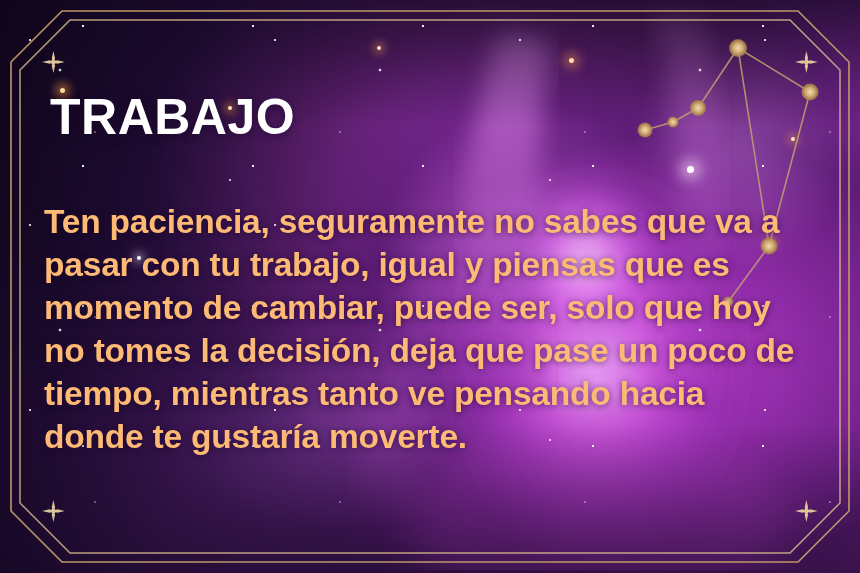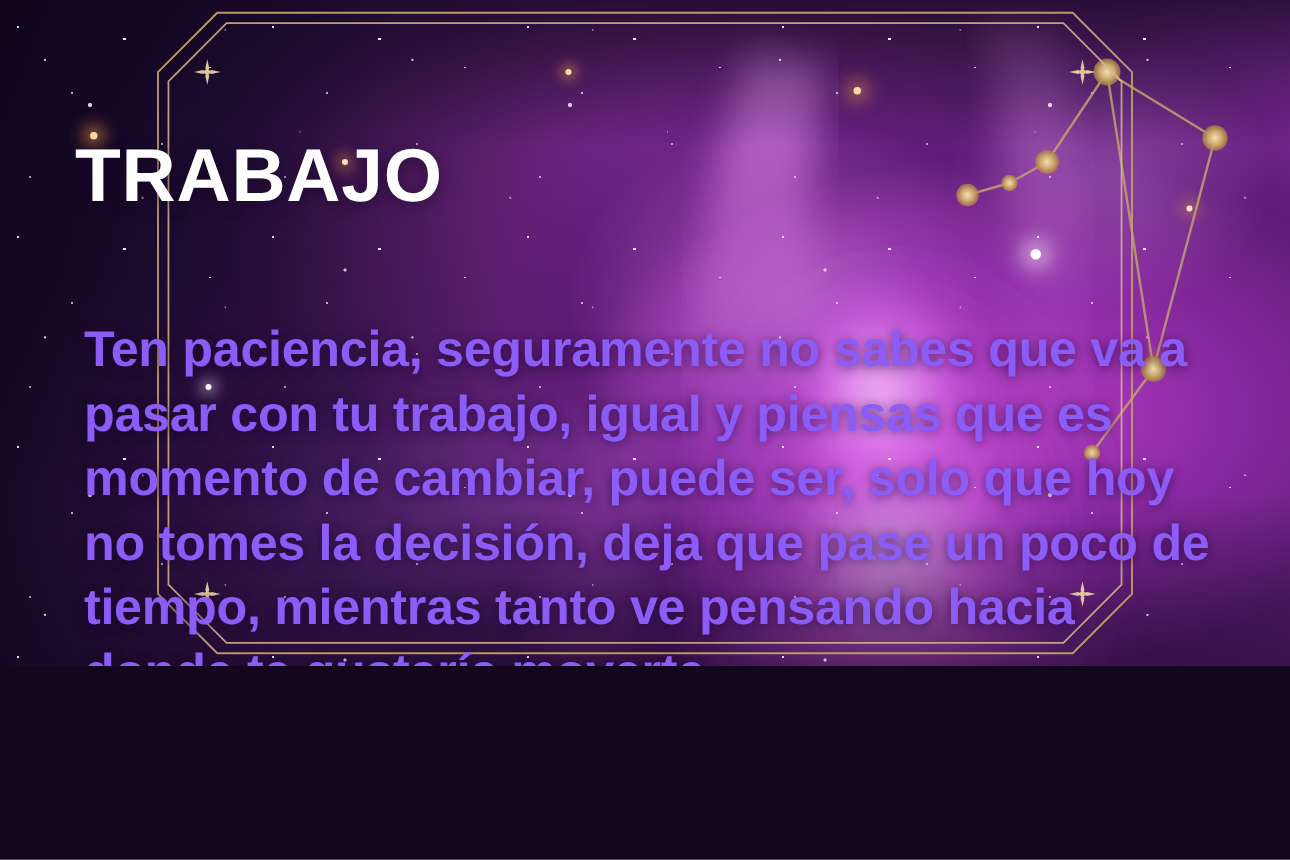--- a/index.html
+++ b/index.html
@@ -1,21 +1,21 @@
 <!DOCTYPE html>
 <html lang="es"><head>
 <meta charset="utf-8">
 <title>Horoscopo Trabajo</title>
 <style>
   html,body{margin:0;padding:0;background:#12071d;}
   *{box-sizing:border-box;}
 
   .card{
     position:relative;
-    width:860px;height:444px;
+    width:860px;height:573px;
     overflow:hidden;
     font-family:"Liberation Sans", sans-serif;
     background:#2a0f3e;
   }
 
   
   .bg-base{
     position:absolute;inset:0;
     background:
       radial-gradient(ellipse 70% 80% at 78% 62%, #b63fc4 0%, #8e2ba6 22%, #5e1c77 48%, rgba(60,20,84,0) 72%),
@@ -94,26 +94,26 @@
     font-size:50px;
     letter-spacing:.5px;
     color:#ffffff;
     line-height:1;
     text-shadow:0 2px 10px rgba(20,0,35,.55);
   }
 
   .body-text{
     position:absolute;left:40px;top:196px;
     width:770px;
-    margin:16px;
+    margin:4px;
     font-family:"Liberation Sans", sans-serif;
     font-weight:bold;
     font-size:33.5px;
     line-height:43px;
-    color:#8b5cf6;
+    color:#fdba74;
     letter-spacing:-0.2px;
     text-shadow:0 1px 7px rgba(25,0,45,.60);
     white-space:pre-line;
   }
 </style>
 </head>
 <body>
 
 <div class="card">
 

